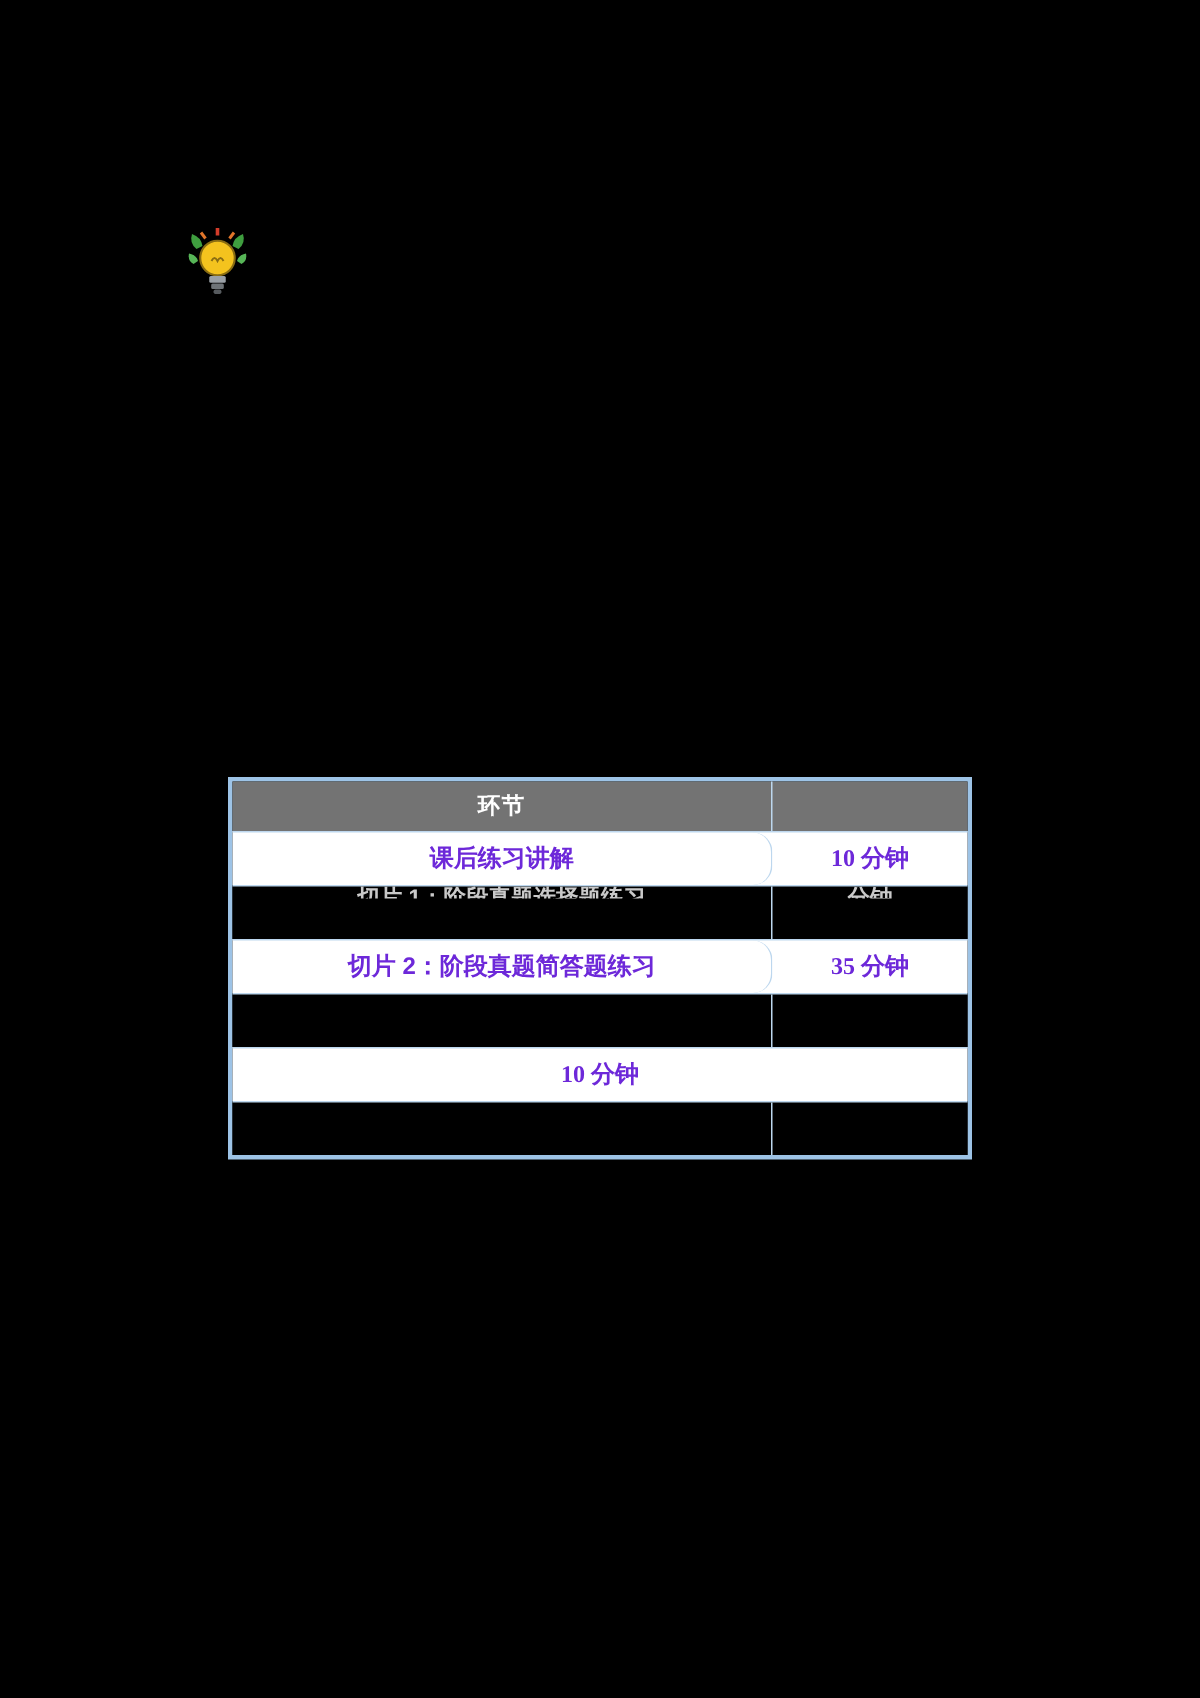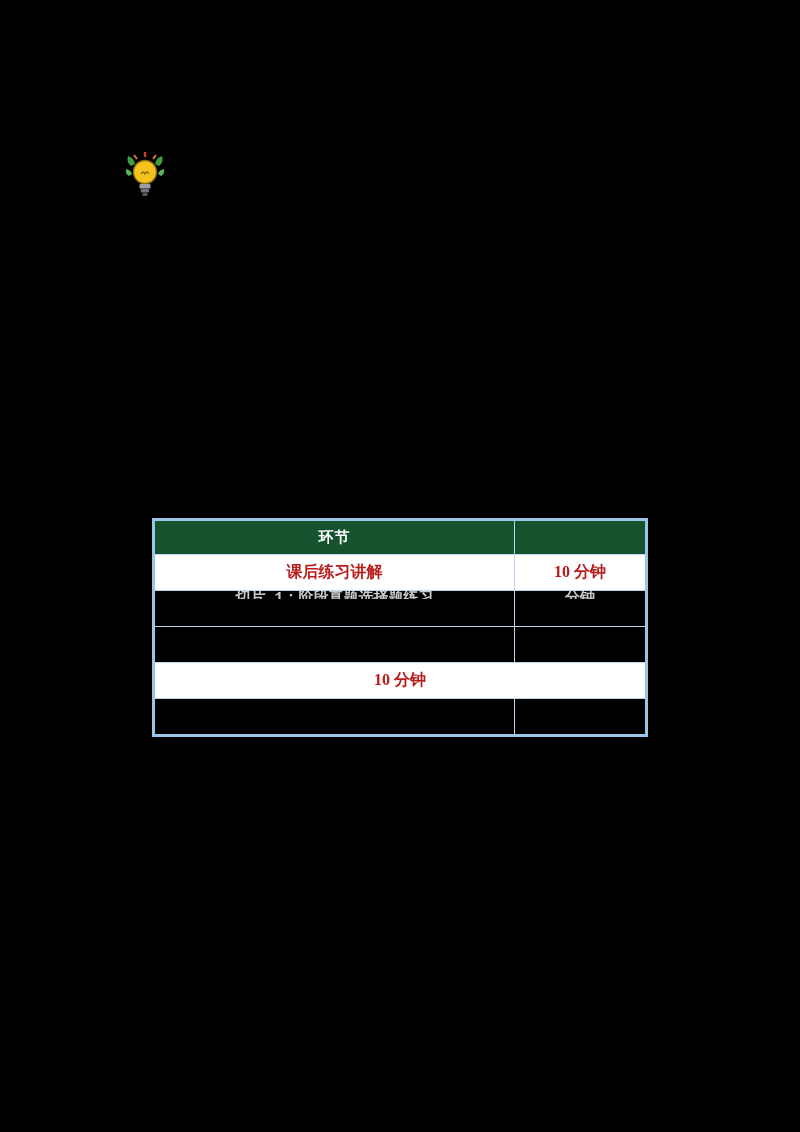--- a/index.html
+++ b/index.html
@@ -43,48 +43,48 @@
     font-weight: bold;
     box-sizing: border-box;
   }
   .c1 {
     width: 360px;
     border-right: 1px solid #BDD7EE;
   }
   .c2 { flex: 1; }
 
   .header-row {
-    background: #14532d;
+    background: #737373;
     height: 33px;
   }
   .header-row .cell {
     color: #FFFFFF;
     font-size: 15px;
     letter-spacing: 1px;
   }
 
   .light-row {
     background: #FFFFFF;
     height: 35px;
   }
   .light-row .cell {
-    color: #b91c1c;
+    color: #6d28d9;
     font-size: 16px;
+    border-radius: 13px;
   }
 
   .dark-row {
     background: #000000;
     height: 35px;
   }
   .dark-row .cell {
     align-items: flex-start;
     overflow: hidden;
     color: #c9c9c9;
     font-size: 15px;
-    font-family: Liberation Mono, monospace;
   }
   .dark-row .sliver {
     display: block;
     height: 8px;
     overflow: hidden;
     line-height: 16px;
     white-space: nowrap;
   }
 
   .time-cell { font-family: "Liberation Serif", serif; }
@@ -126,20 +126,24 @@
 
   <div class="trow dark-row">
     <div class="cell c1">
       <span class="sliver">切片 1：阶段真题选择题练习</span>
     </div>
     <div class="cell c2 time-cell">
       <span class="sliver">分钟</span>
     </div>
   </div>
 
+  <div class="trow light-row">
+    <div class="cell c1">切片 2：阶段真题简答题练习</div>
+    <div class="cell c2 time-cell">35 分钟</div>
+  </div>
 
   <div class="trow dark-row">
     <div class="cell c1"></div>
     <div class="cell c2 time-cell"></div>
   </div>
 
   <div class="trow light-row">
     <div class="cell c2 time-cell">10 分钟</div>
   </div>
 

